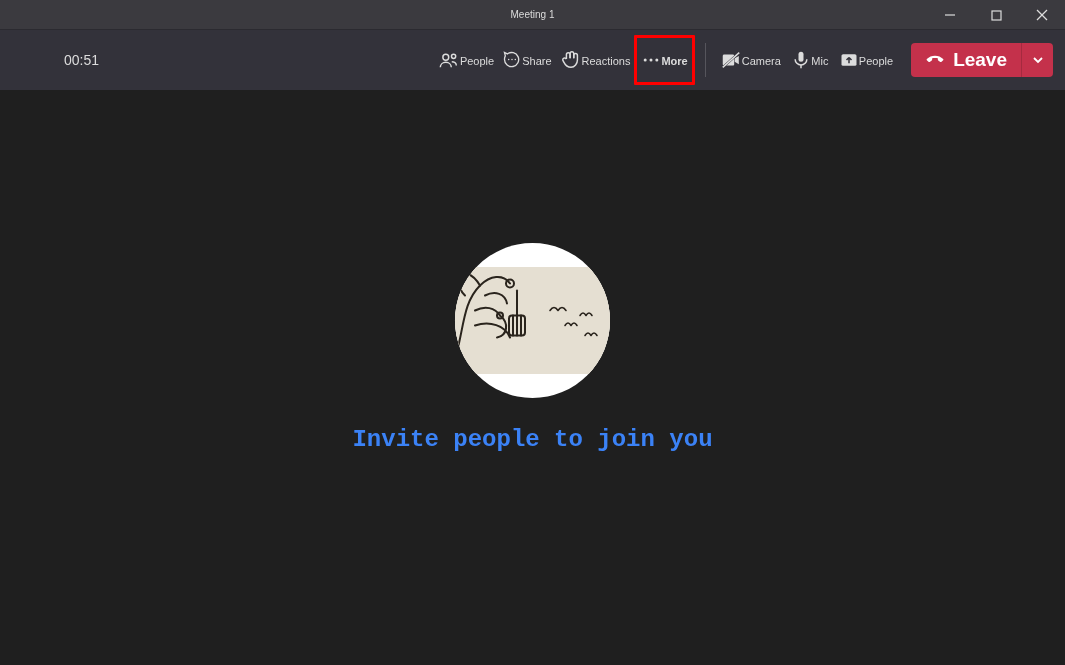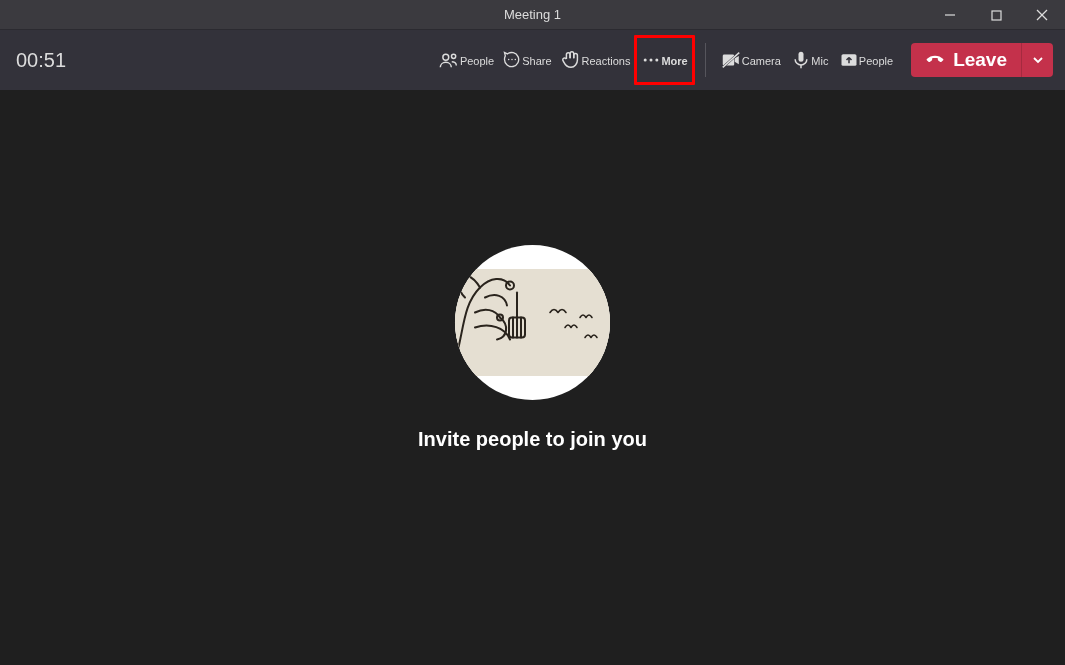--- a/index.html
+++ b/index.html
@@ -25,21 +25,21 @@
   .titlebar{
     height:30px;
     background:var(--titlebar-bg);
     display:flex;
     align-items:center;
     justify-content:center;
     position:relative;
     border-bottom:1px solid #2b2a30;
   }
   .titlebar-title{
-    font-size:13px;
+    font-size:10px;
     color:var(--muted);
   }
   .win-controls{
     position:absolute;
     right:0;
     top:0;
     height:30px;
     display:flex;
     align-items:center;
   }
@@ -55,23 +55,24 @@
   .win-btn svg{stroke:var(--muted);}
   .toolbar{
     height:60px;
     background:var(--toolbar-bg);
     display:flex;
     align-items:center;
     padding:0 12px;
     position:relative;
   }
   .timer{
-    font-size:20px;
+    font-size:14px;
     color:var(--muted);
     padding-left:4px;
+    margin-left:48px;
   }
   .tb-spacer{flex:1;}
   .tb-group{
     display:flex;
     align-items:stretch;
     height:50px;
     gap:0;
   }
   .tb-btn{
     display:flex;
@@ -166,23 +167,24 @@
     bottom:24px;
     background:#e7e1d5;
   }
   .avatar-inner svg{
     position:absolute;
     inset:0;
     width:100%;
     height:100%;
   }
   .invite-text{
-    font-size:20px;
+    font-size:24px;
     font-weight:600;
-    color:#ffffff;
+    color:#3b82f6;
+    font-family:Liberation Mono, monospace;
   }
 </style>
 </head>
 <body>
 
 <div class="titlebar">
   <span class="titlebar-title">Meeting 1</span>
   <div class="win-controls">
     <div class="win-btn">
       <svg width="12" height="12" viewBox="0 0 12 12">

